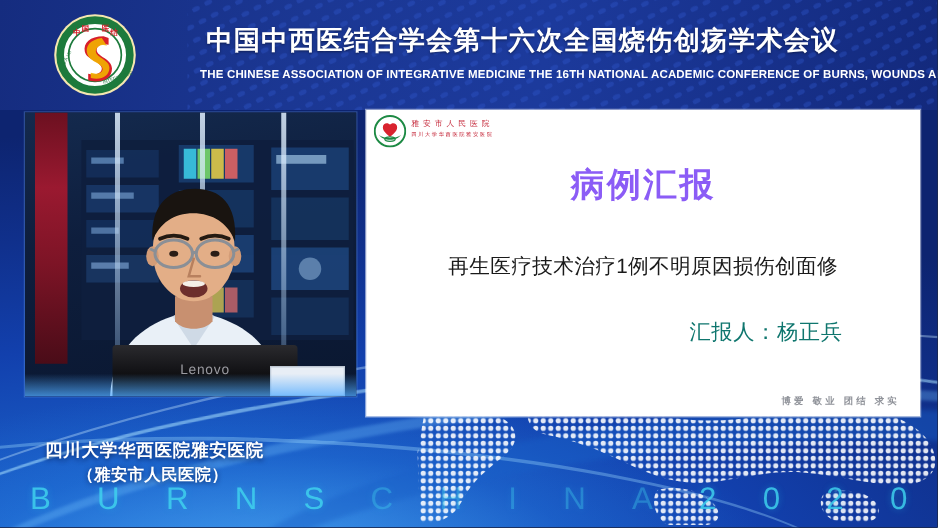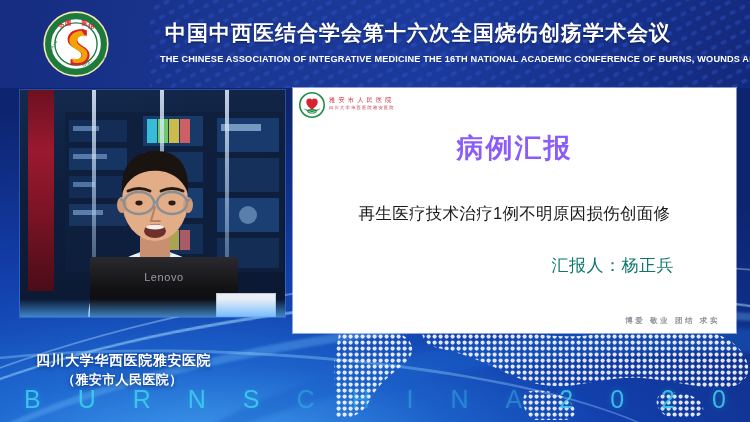--- a/index.html
+++ b/index.html
@@ -139,21 +139,21 @@
     position: absolute;
     top: 0; width: 4px; height: 190px;
     background: linear-gradient(180deg, rgba(225,240,255,.85), rgba(150,190,230,.35));
   }
   .person {
     position: absolute;
     left: 60px; bottom: 0; width: 150px; height: 190px;
   }
   .laptop {
     position: absolute;
-    left: 70px; bottom: 0; width: 148px; height: 60px;
+    left: 70px; bottom: 0; width: 148px; height: 41px;
     background: linear-gradient(180deg,#2a2a2e 0%,#111114 55%,#0a0a0d 100%);
     border-radius: 3px 3px 0 0;
   }
   .laptop-brand {
     position: absolute;
     left: 0; right: 0; top: 14px;
     text-align: center;
     color: #9a9aa0;
     font-size: 11px;
     letter-spacing: .6px;

